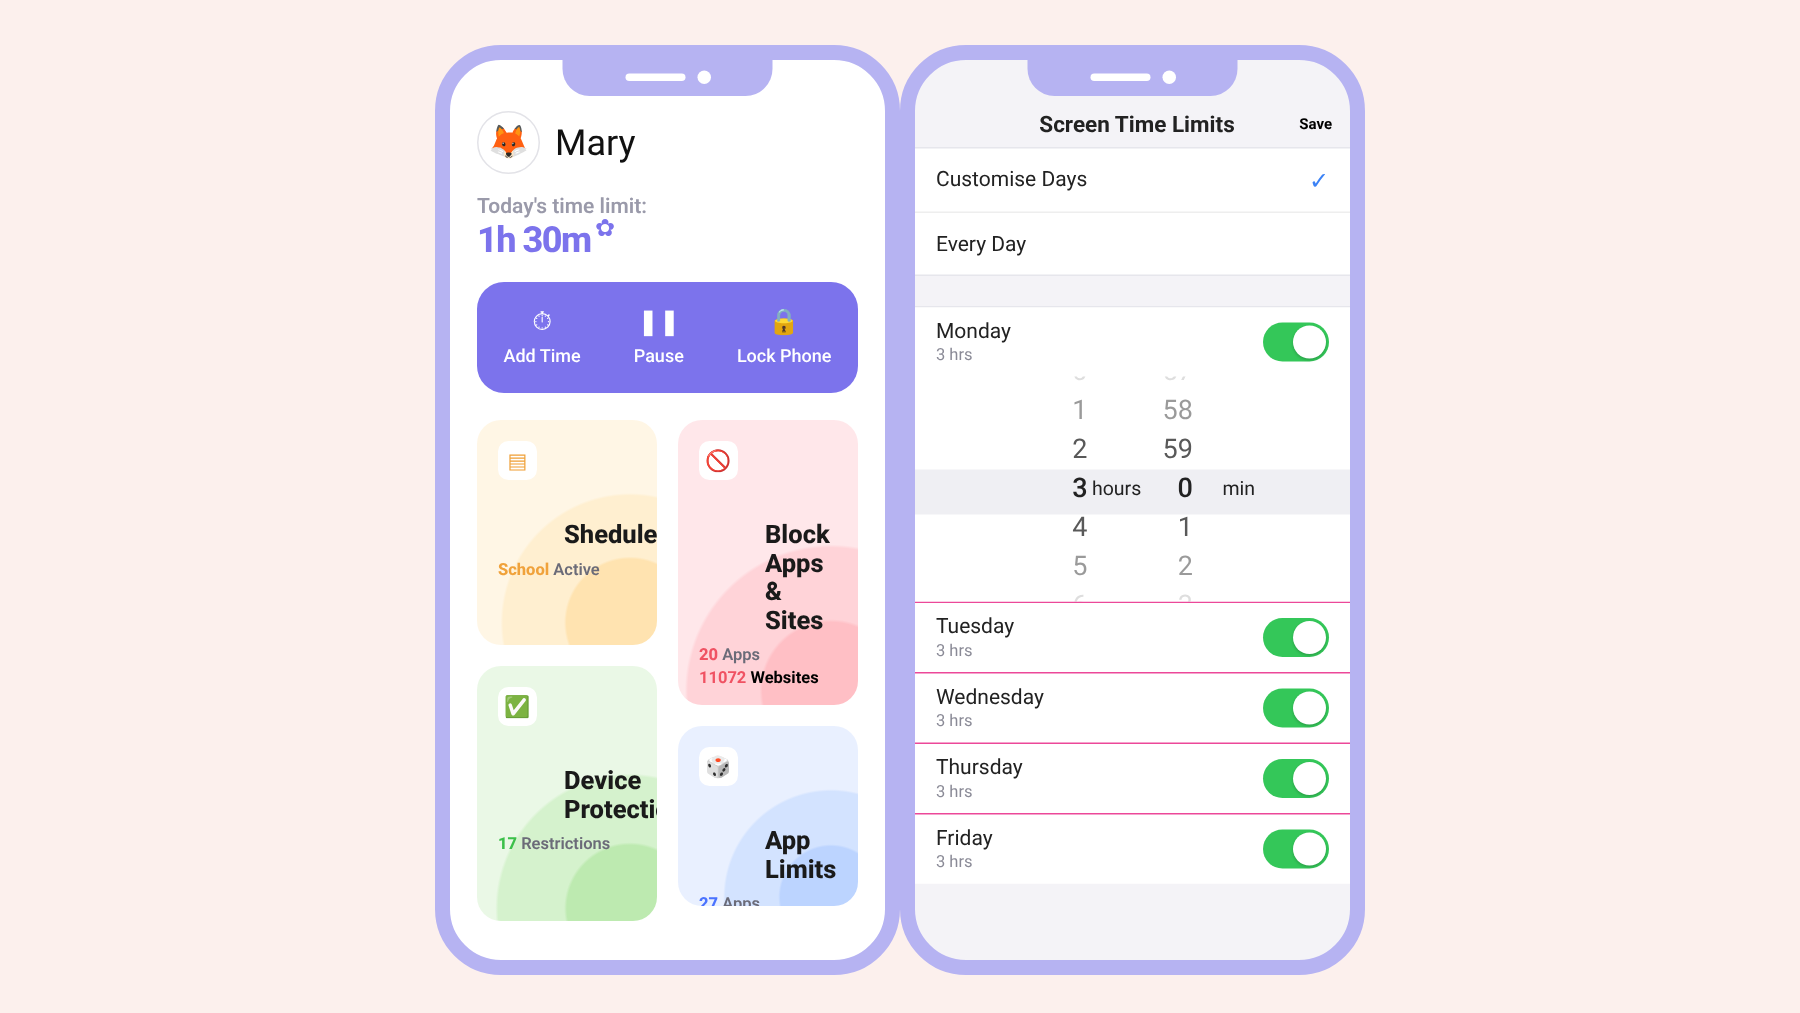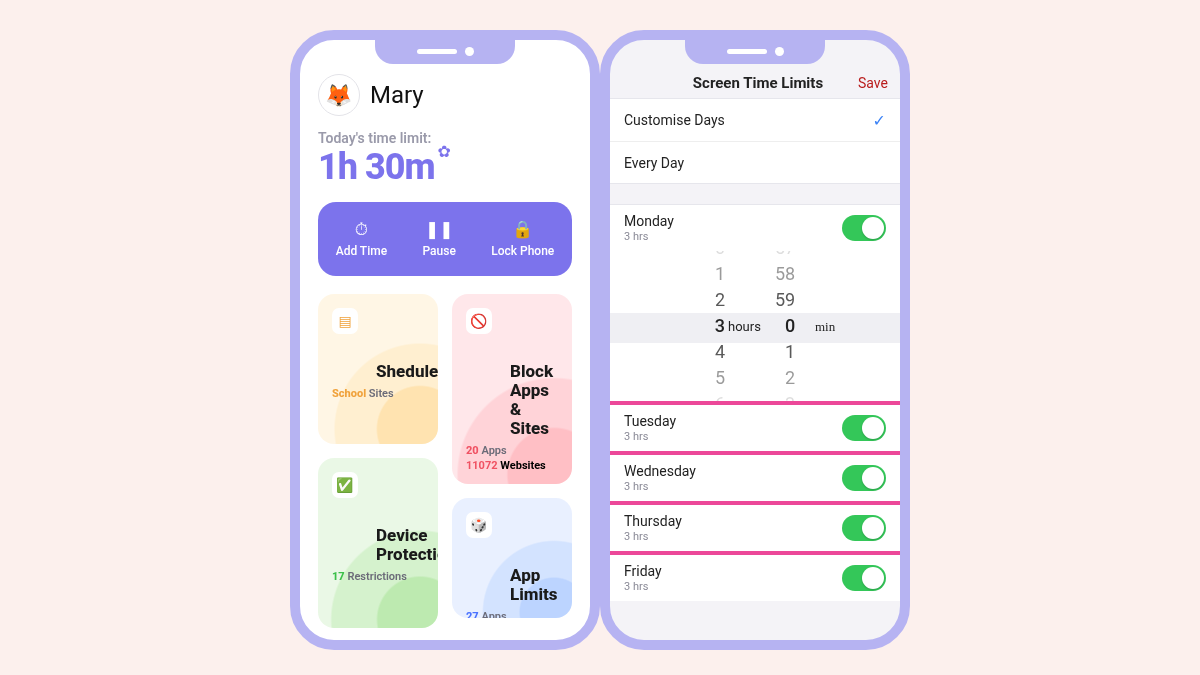--- a/index.html
+++ b/index.html
@@ -55,21 +55,21 @@
   .profile-row { display:flex; align-items:center; gap:10px; }
   .avatar {
     width: 42px; height:42px; border-radius:50%;
     background:#fff; border:1px solid #e3e3e8;
     display:flex; align-items:center; justify-content:center;
     font-size:22px;
   }
   .profile-name { font-size:24px; font-weight:400; color:#111; }
   .today-label { margin-top:14px; font-size:14px; font-weight:600; color:#9a9aaa; }
   .time-row { display:flex; align-items:flex-start; }
-  .time-value { font-size:36px; font-weight:800; color:#7c73ec; letter-spacing:-1px; }
+  .time-value { font-size:24px; font-weight:800; color:#7c73ec; letter-spacing:-1px; }
   .gear-badge { font-size:16px; color:#7c73ec; margin-left:3px; margin-top:-4px;}
   .action-bar {
     margin-top:14px;
     background:#7c73ec;
     border-radius:18px;
     height:74px;
     display:flex;
     align-items:center;
     justify-content:space-around;
     color:#fff;
@@ -112,21 +112,21 @@
   .pr-header {
     height:58px;
     padding-top:28px;
     display:flex;
     align-items:center;
     justify-content:space-between;
     padding-left:18px;
     padding-right:12px;
   }
   .pr-title { font-size:15px; font-weight:700; color:#222; margin:0 auto; }
-  .pr-save { font-size:14px; font-weight:400; color:#b91c1c; position:absolute; right:12px;}
+  .pr-save { font-size:10px; font-weight:700; color:#000000; position:absolute; right:12px;}
   .pr-header-wrap{position:relative;height:58px;}
   .list {
     background:#fff;
     border-top:1px solid #e6e6ec;
     border-bottom:1px solid #e6e6ec;
   }
   .row {
     height:42px;
     padding:0 14px;
     display:flex;
@@ -136,21 +136,21 @@
     font-size:14px;
     color:#222;
   }
   .row:first-child{border-top:none;}
   .check { color:#3b82f6; font-size:16px; }
   .day-row {
     padding:8px 14px 8px 14px;
     display:flex;
     align-items:center;
     justify-content:space-between;
-    border-top:4px solid #ec4899;
+    border-top:1px solid #ec4899;
     background:#fff;
   }
   .day-row:first-of-type{border-top:none;}
   .day-col { display:flex; flex-direction:column; }
   .day-name { font-size:14px; color:#222; }
   .day-val { font-size:11px; color:#8a8a96; margin-top:1px;}
   .toggle {
     width:44px;height:26px;background:#34c759;border-radius:13px;position:relative;
   }
   .toggle::after{
@@ -173,21 +173,21 @@
     position:relative;display:flex;justify-content:center;gap:50px;height:100%;
     align-items:center;
   }
   .pcol{display:flex;flex-direction:column;align-items:flex-end;font-size:18px;color:#222;line-height:26px;}
   .pcol .faded{opacity:0.15;}
   .pcol .semi{opacity:0.45;}
   .pcol .near{opacity:0.75;}
   .pcol .sel{font-weight:500;opacity:1;}
   .punit{position:absolute;font-size:13px;color:#222;top:68px;}
   .punit.h{left:118px;}
-  .punit.m{left:205px;font-family:Liberation Serif, serif;}
+  .punit.m{left:205px;}
   .days-list{background:#fff;border-top:1px solid #e6e6ec;}
 </style>
 </head>
 <body>
 
 <div class="stage">
 
   <div class="phone phone-right">
     <div class="notch">
         <div class="bar"></div>
@@ -308,21 +308,21 @@
           <span>Lock Phone</span>
         </div>
       </div>
 
       <div class="cards">
         <div class="card c-sched">
           <div class="ic-wrap">▤</div>
           <h3>Shedules</h3>
           <div class="sub">
             <span class="v">School</span>
-            <span class="t">Sites</span>
+            <span class="t">Active</span>
           </div>
         </div>
 
         <div class="card c-block">
           <div class="ic-wrap">🚫</div>
           <h3>Block Apps &amp; Sites</h3>
           <div class="sub">
             <span class="v">20</span>
             <span class="t">Apps</span>
           </div>

